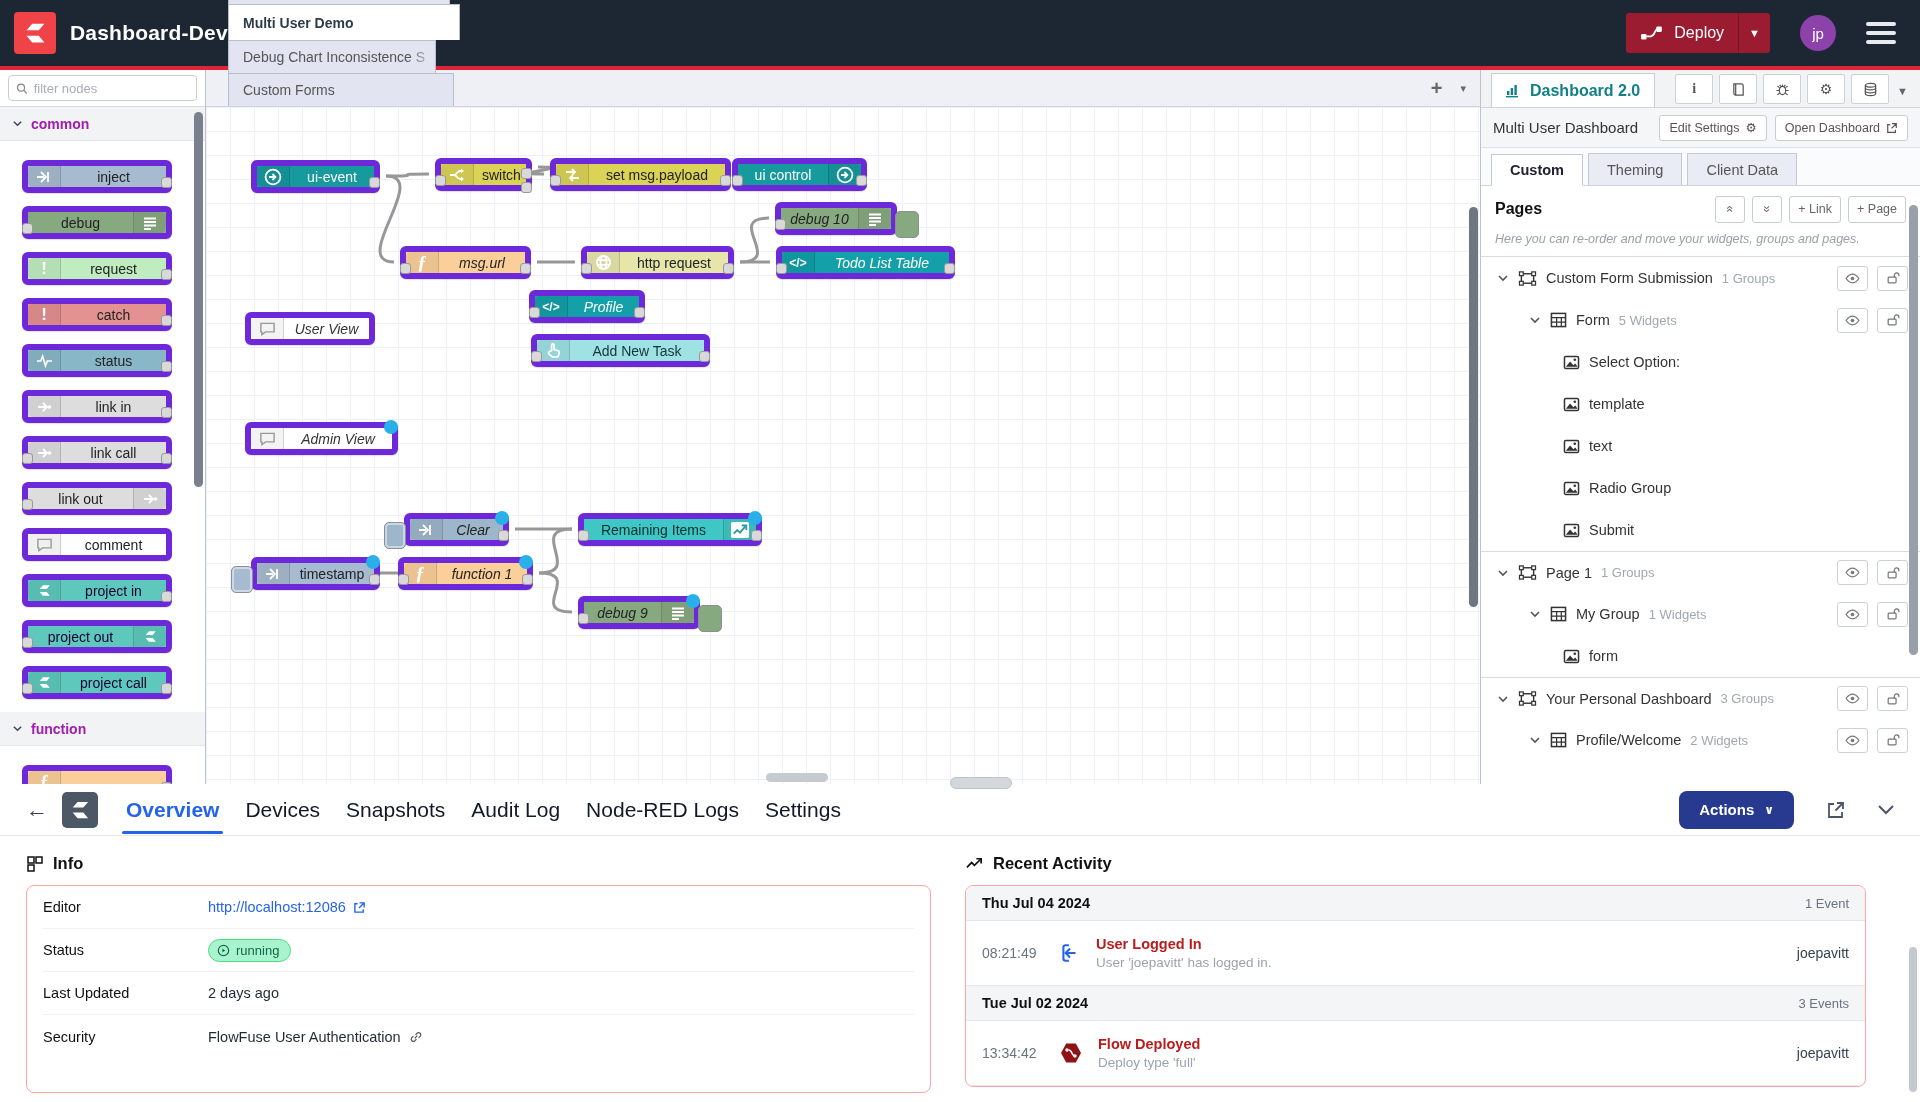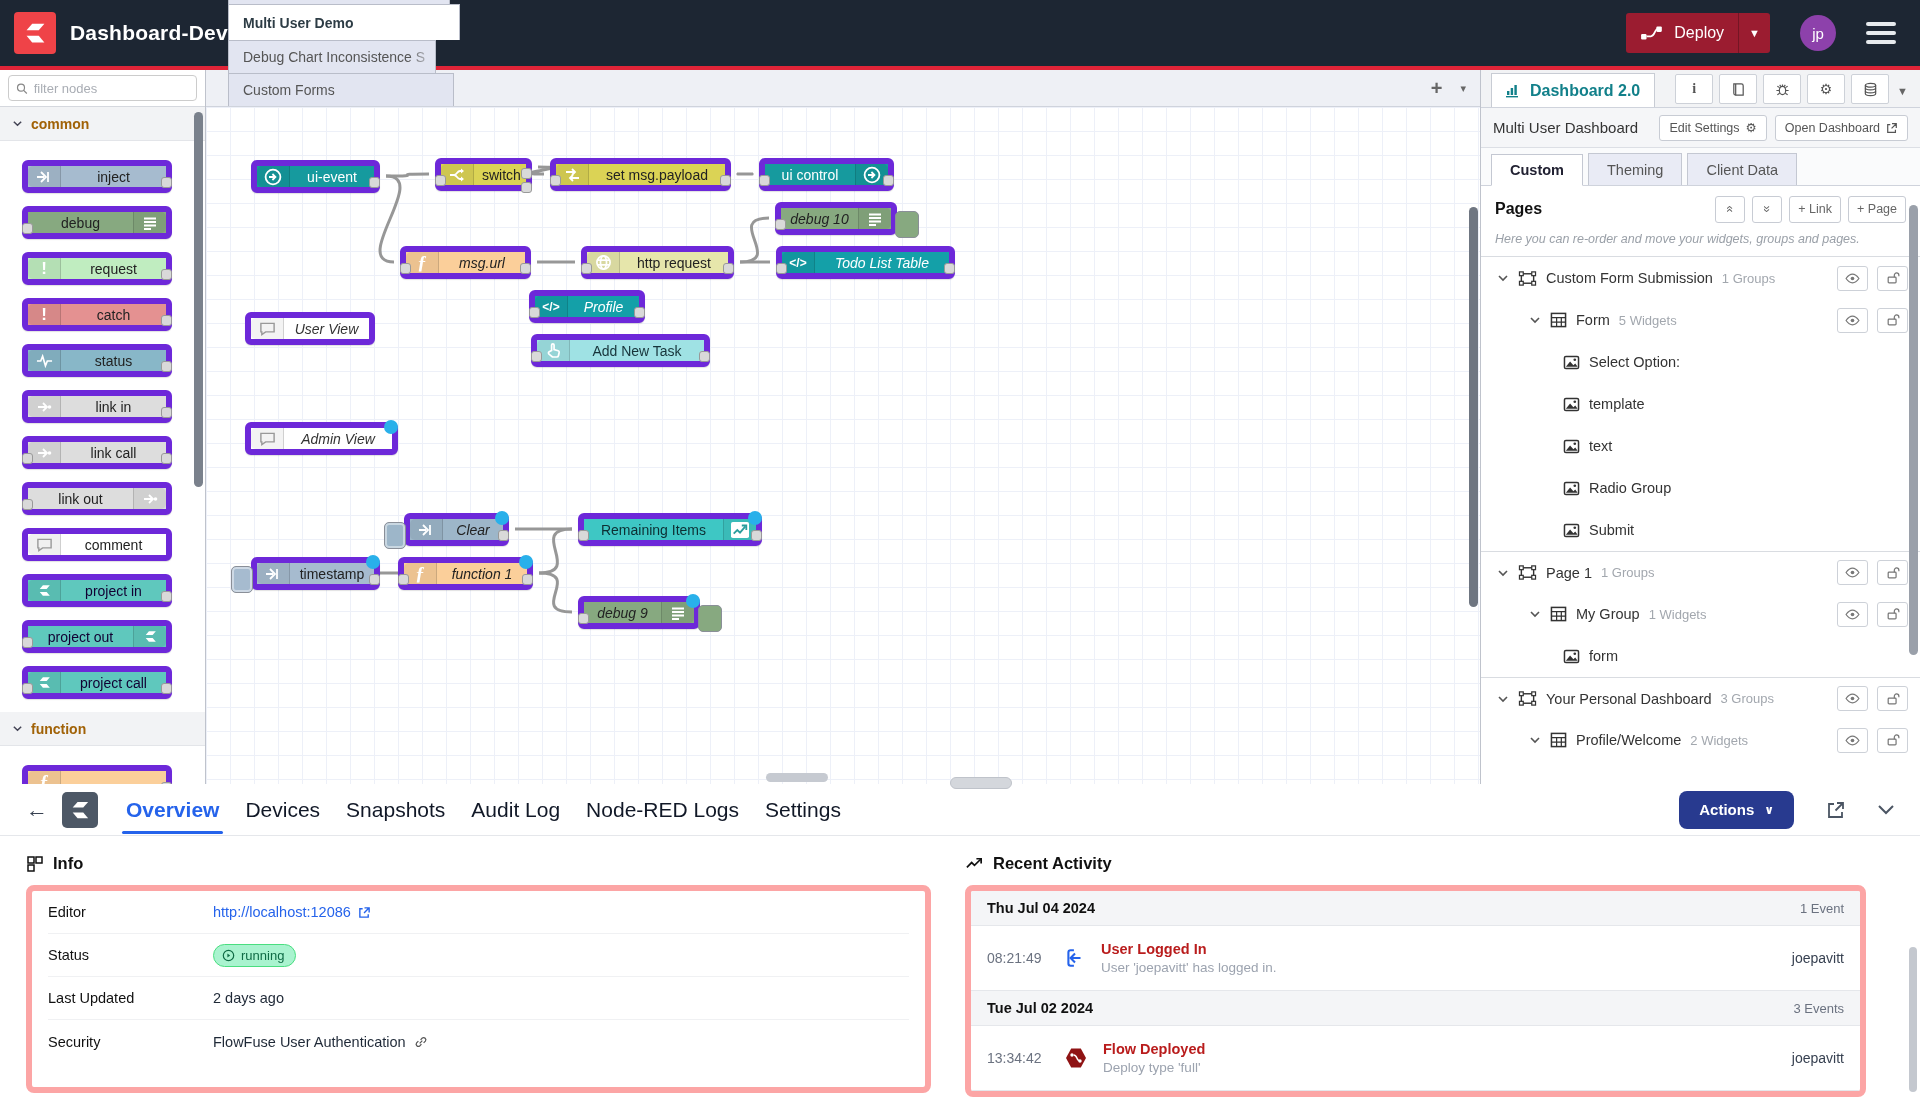--- a/index.html
+++ b/index.html
@@ -22,21 +22,21 @@
 
   
   .editor { display:flex; height:714px; flex:none; position:relative; }
 
   
   .palette { width:206px; border-right:1px solid #bfc3cc; background:#fff; position:relative; overflow:hidden; }
   .pal-filter { height:37px; border-bottom:1px solid #d5d8de; display:flex; align-items:center; padding:0 8px; background:#fff; }
   .pal-filter .box { flex:1; height:26px; border:1px solid #ccc; border-radius:4px; display:flex; align-items:center; gap:6px; padding:0 7px; background:#fff; }
   .pal-filter input { border:none; outline:none; width:100%; font-size:13px; color:#444; background:transparent; }
   .pal-filter input::placeholder { color:#a9adb4; }
-  .pal-cat { height:34px; display:flex; align-items:center; gap:8px; padding:0 12px; background:#f2f3f5; border-bottom:1px solid #e3e5e9; font-size:14px; font-weight:700; color:#a16207; }
+  .pal-cat { height:34px; display:flex; align-items:center; gap:8px; padding:0 12px; background:#f2f3f5; border-bottom:1px solid #e3e5e9; font-size:14px; font-weight:700; color:#a21caf; }
   .pal-list { padding:6px 0 0 22px; }
   .pal-item { position:relative; margin:13px 0; }
 
   
   .nrnode { position:relative; height:33px; border:6px solid #6d28d9; border-radius:6px; display:flex; align-items:stretch; font-size:14px; color:#222; box-shadow:0 1px 1px rgba(0,0,0,.12); }
   .nrnode .nicon { width:33px; flex:none; background:rgba(0,0,0,.06); display:flex; align-items:center; justify-content:center; }
   .nrnode .nicon.l { border-right:1px solid rgba(0,0,0,.14); border-radius:5px 0 0 5px; }
   .nrnode .nicon.r { border-left:1px solid rgba(0,0,0,.14); border-radius:0 5px 5px 0; }
   .nrnode .nlab { flex:1; display:flex; align-items:center; justify-content:center; padding:0 8px; white-space:nowrap; }
   .nrnode .nlab.it { font-style:italic; }
@@ -103,21 +103,21 @@
   .btab.active { color:#2563eb; font-weight:700; }
   .btab.active::after { content:""; position:absolute; left:0; right:0; bottom:0; height:3px; background:#2563eb; border-radius:2px; }
   .bsp { flex:1; }
   .actions { background:#283a8f; color:#fff; font-weight:700; font-size:15px; border-radius:8px; height:38px; padding:0 20px; display:flex; align-items:center; gap:10px; }
   .bic { color:#4b5563; margin-left:18px; display:flex; }
 
   .bcontent { flex:1; display:flex; padding:18px 26px 0; gap:34px; min-height:0; }
   .col-info { width:905px; flex:none; }
   .col-act { flex:1; min-width:0; padding-right:28px; }
   .shead { display:flex; align-items:center; gap:9px; font-size:16.5px; font-weight:700; color:#111; margin-bottom:12px; }
-  .panel { border:6px solid #fca5a5; border-radius:8px; background:#fff; overflow:hidden; }
+  .panel { border:1px solid #fca5a5; border-radius:8px; background:#fff; overflow:hidden; }
   .irow { display:flex; align-items:center; min-height:43px; margin:0 16px; border-bottom:1px solid #f0f1f3; font-size:14.5px; color:#1f2937; }
   .irow:last-child { border-bottom:none; }
   .irow .il { width:165px; flex:none; font-weight:500; color:#111; }
   .irow a { color:#2563eb; text-decoration:none; display:flex; align-items:center; gap:7px; }
   .badge { display:inline-flex; align-items:center; gap:6px; background:#a9f3cf; border:1px solid #4ade80; color:#0f6b45; border-radius:999px; font-size:13px; padding:3px 11px 3px 8px; }
   .arow-h { background:#f4f5f7; border-bottom:1px solid #e5e7eb; display:flex; align-items:center; justify-content:space-between; padding:9px 16px; font-size:14.5px; }
   .arow-h .d { font-weight:700; color:#111; } .arow-h .c { color:#6b7280; font-size:13px; }
   .evt { display:flex; align-items:center; gap:15px; padding:15px 16px; border-bottom:1px solid #e5e7eb; }
   .evt .t { color:#6b7280; font-size:14px; width:62px; flex:none; }
   .evt .body { flex:1; min-width:0; }
@@ -409,21 +409,21 @@
             <div class="nicon l">
               <svg class="ic" width="17" height="16" viewBox="0 0 17 16">
                 <path d="M2 5h9M8 2l3 3-3 3" stroke="#fff" stroke-width="1.8" fill="none"></path>
                 <path d="M15 11H6M9 8l-3 3 3 3" stroke="#fff" stroke-width="1.8" fill="none"></path>
               </svg>
             </div>
             <div class="nlab ">set msg.payload</div>
             <span class="port pin"></span>
             <span class="port pout"></span>
           </div>
-          <div class="nrnode cnode" style="background: rgb(22, 154, 158); color: rgb(255, 255, 255); left: 553px; top: 51px; width: 135px;">
+          <div class="nrnode cnode" style="background: rgb(22, 154, 158); color: rgb(255, 255, 255); left: 526px; top: 51px; width: 135px;">
             <div class="nlab ">ui control</div>
             <div class="nicon r">
               <svg class="ic" width="18" height="18" viewBox="0 0 18 18">
                 <circle cx="9" cy="9" r="7.4" stroke="#fff" stroke-width="1.8" fill="none"></circle>
                 <path d="M5 9h6M8.4 6l3 3-3 3" stroke="#fff" stroke-width="1.8" fill="none"></path>
               </svg>
             </div>
             <span class="port pin"></span>
             <span class="port pout"></span>
           </div>

